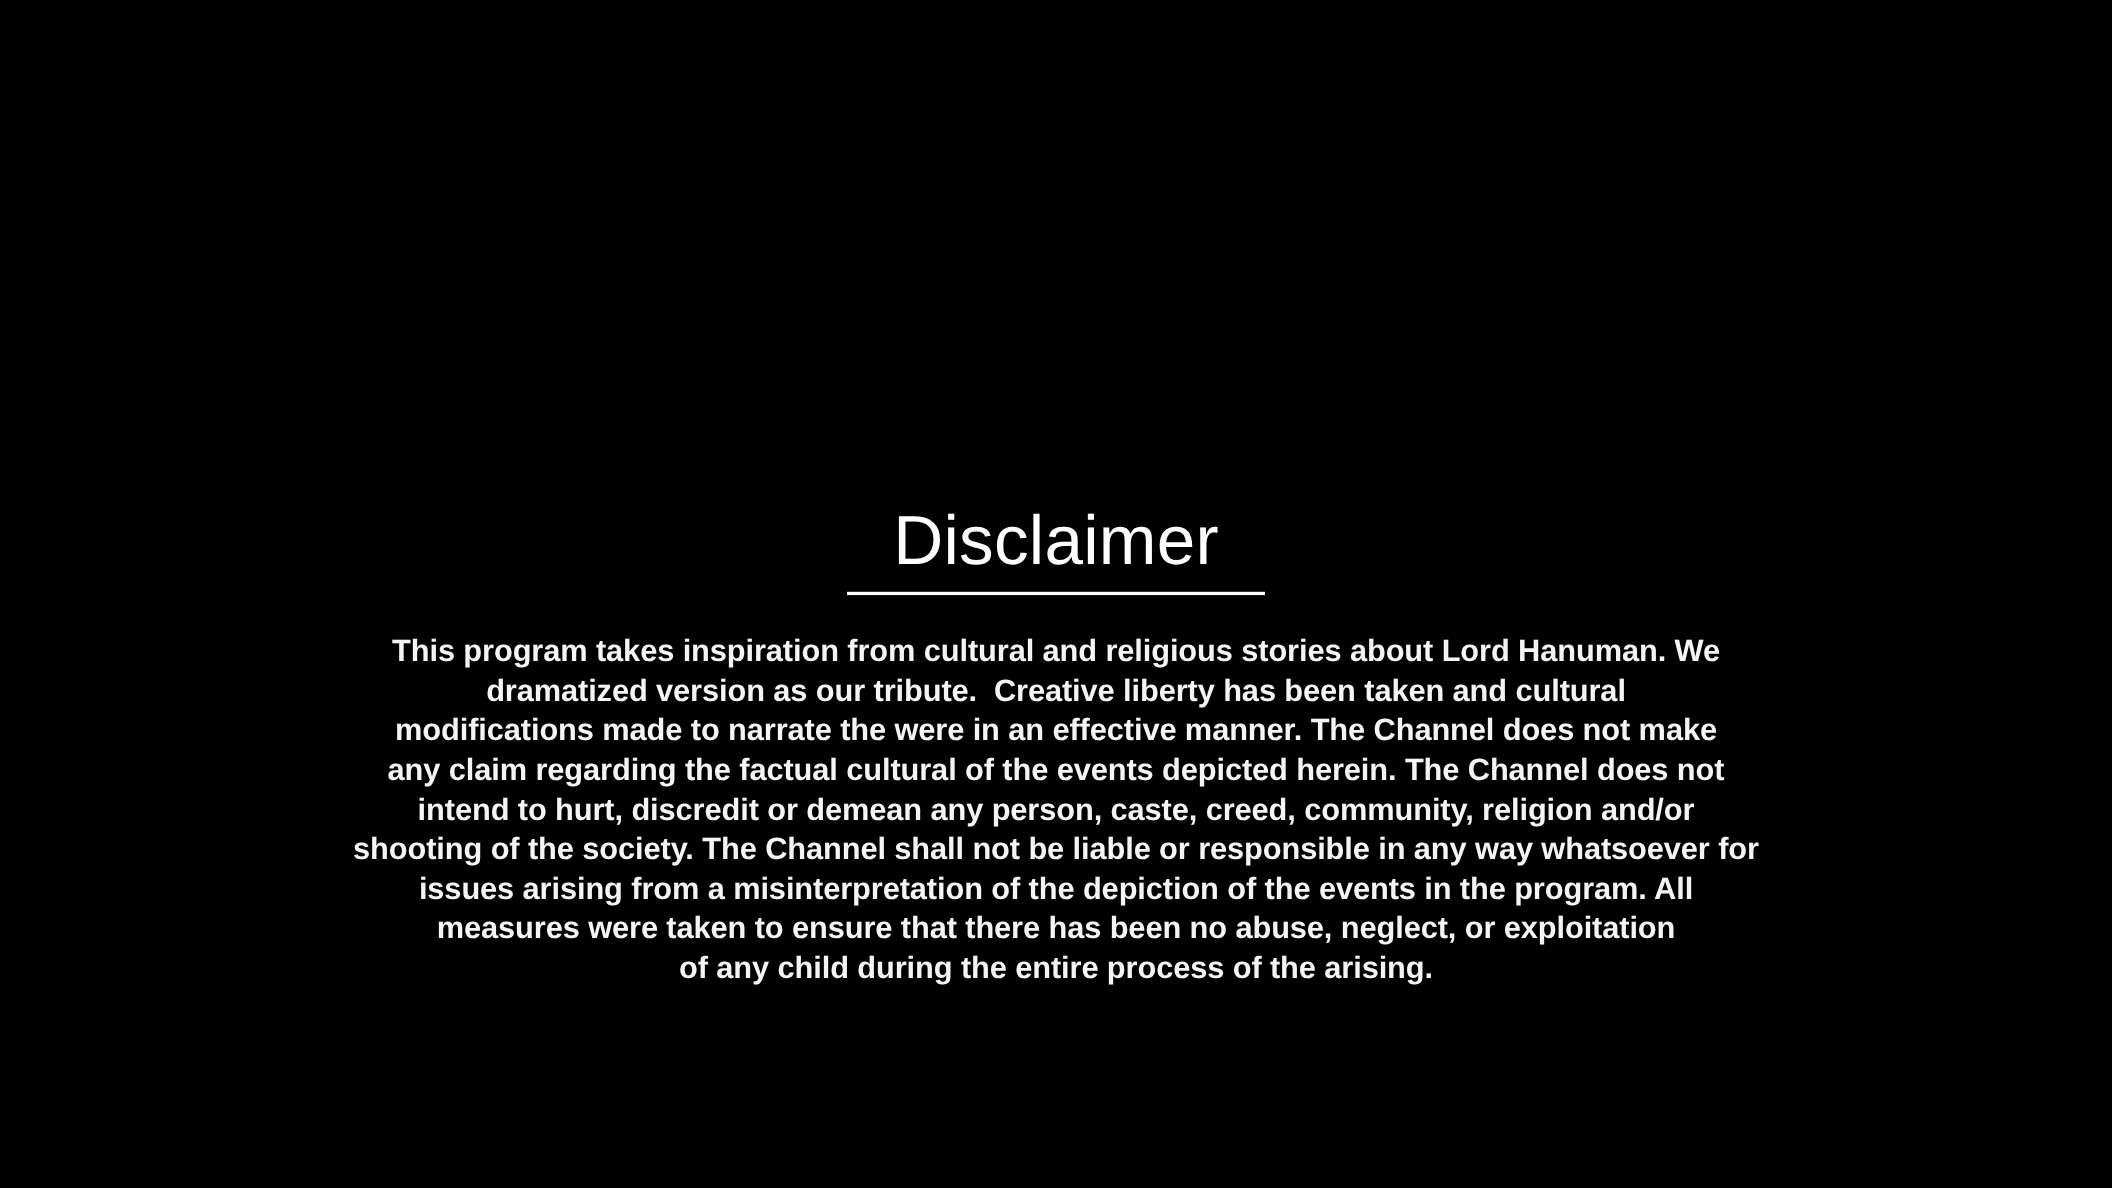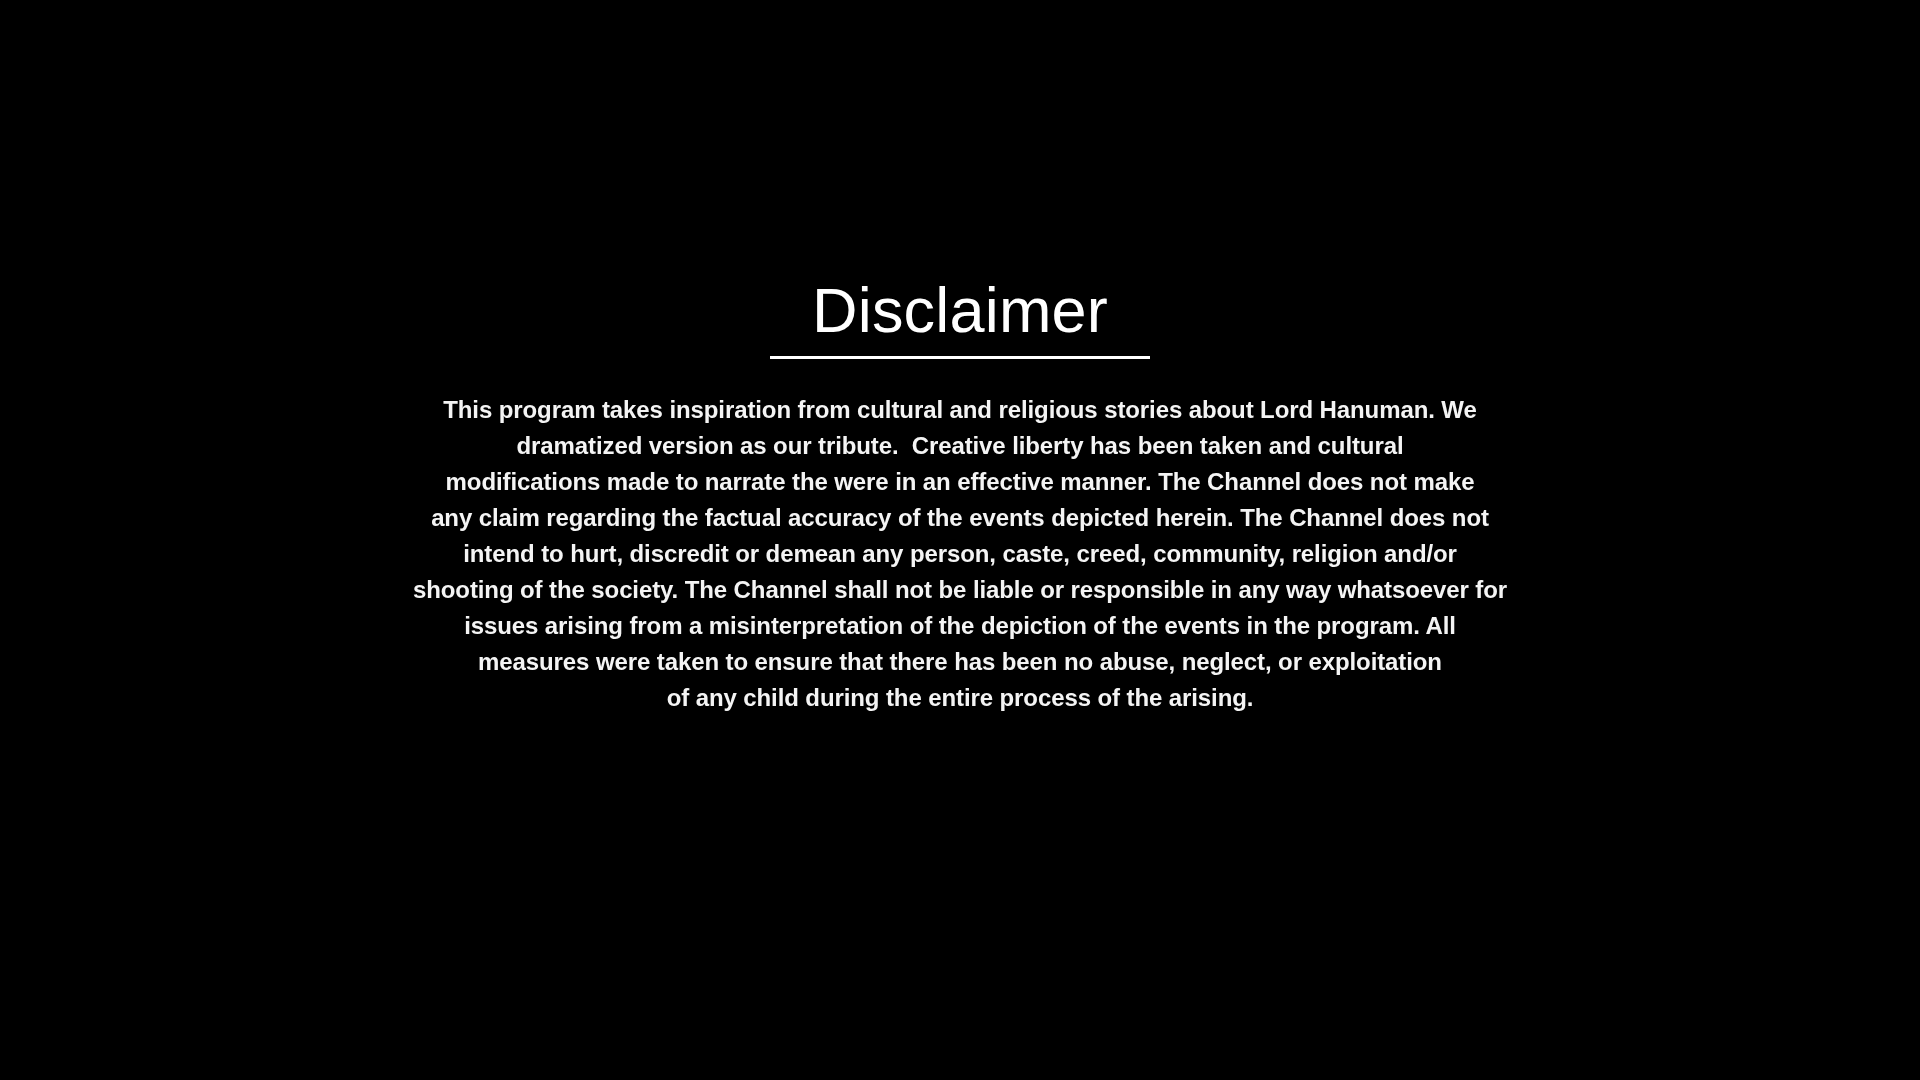--- a/index.html
+++ b/index.html
@@ -26,21 +26,21 @@
 
   .content-block {
     position: absolute;
     left: 0;
     top: 0;
     width: 1920px;
     height: 1080px;
     display: flex;
     flex-direction: column;
     align-items: center;
-    justify-content: flex-start;
+    justify-content: center;
   }
 
   .title-wrap {
     margin-top: 278px;
     display: flex;
     flex-direction: column;
     align-items: center;
   }
 
   .page-title {
@@ -65,21 +65,21 @@
     margin-top: 33px;
     width: 1560px;
     display: flex;
     flex-direction: column;
     align-items: center;
   }
 
   .disclaimer-line {
     color: #f4f4f4;
     font-family: "Liberation Sans", "DejaVu Sans", sans-serif;
-    font-size: 24px;
+    font-size: 28px;
     font-weight: 700;
     line-height: 36px;
     text-align: center;
     white-space: pre;
     letter-spacing: -0.1px;
   }
 </style>
 </head>
 <body>
 
@@ -89,21 +89,21 @@
 
     <div class="title-wrap">
       <div class="page-title">Disclaimer</div>
       <div class="title-rule"></div>
     </div>
 
     <div class="body-wrap">
       <div class="disclaimer-line">This program takes inspiration from cultural and religious stories about Lord Hanuman. We</div>
       <div class="disclaimer-line">dramatized version as our tribute.  Creative liberty has been taken and cultural</div>
       <div class="disclaimer-line">modifications made to narrate the were in an effective manner. The Channel does not make</div>
-      <div class="disclaimer-line">any claim regarding the factual accuracy of the events depicted herein. The Channel does not</div>
+      <div class="disclaimer-line">any claim regarding the factual cultural of the events depicted herein. The Channel does not</div>
       <div class="disclaimer-line">intend to hurt, discredit or demean any person, caste, creed, community, religion and/or</div>
       <div class="disclaimer-line">shooting of the society. The Channel shall not be liable or responsible in any way whatsoever for</div>
       <div class="disclaimer-line">issues arising from a misinterpretation of the depiction of the events in the program. All</div>
       <div class="disclaimer-line">measures were taken to ensure that there has been no abuse, neglect, or exploitation</div>
       <div class="disclaimer-line">of any child during the entire process of the arising.</div>
     </div>
 
   </div>
 
 </div>

